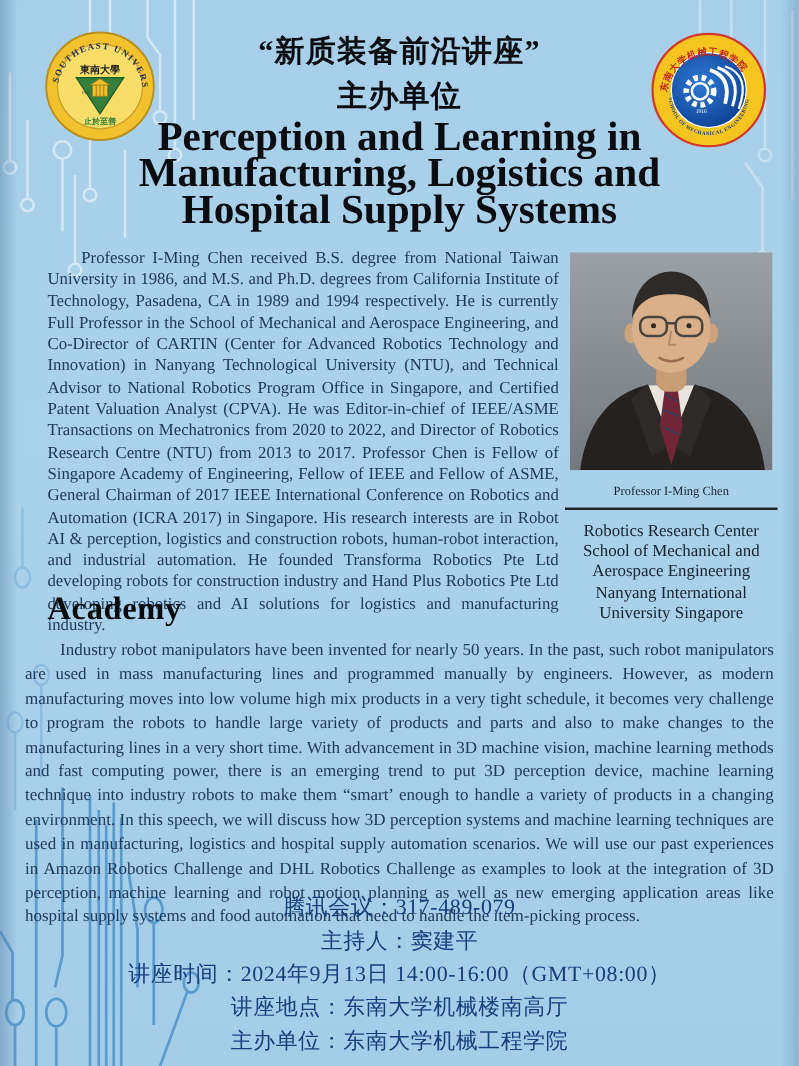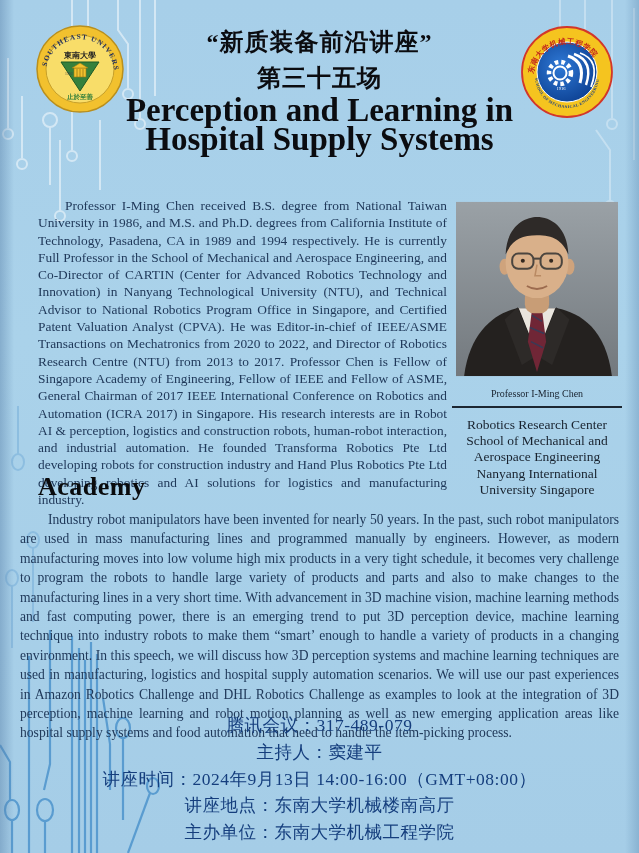--- a/index.html
+++ b/index.html
@@ -161,22 +161,23 @@
         <path d="M47 30 Q65 36 59 57" stroke-width="3"></path>
         <path d="M53 28 Q73 35 65 59" stroke-width="2.4"></path>
         <path d="M59 27 Q80 34 70 61" stroke-width="1.8"></path>
       </g>
       <text x="40" y="64" font-size="4.5" text-anchor="middle" fill="#ffffff">1916</text>
     </svg>
   </div>
 
   <div class="titles">
     <div class="cn">“新质装备前沿讲座”</div>
-    <div class="cn">第三十五场</div>
+    <div class="cn">主办单位</div>
     <div class="en">Perception and Learning in</div>
+    <div class="en">Manufacturing, Logistics and</div>
     <div class="en">Hospital Supply Systems</div>
   </div>
 
   <p class="body-text bio">Professor I-Ming Chen received B.S. degree from National Taiwan University in 1986, and M.S. and Ph.D. degrees from California Institute of Technology, Pasadena, CA in 1989 and 1994 respectively. He is currently Full Professor in the School of Mechanical and Aerospace Engineering, and Co-Director of CARTIN (Center for Advanced Robotics Technology and Innovation) in Nanyang Technological University (NTU), and Technical Advisor to National Robotics Program Office in Singapore, and Certified Patent Valuation Analyst (CPVA). He was Editor-in-chief of IEEE/ASME Transactions on Mechatronics from 2020 to 2022, and Director of Robotics Research Centre (NTU) from 2013 to 2017. Professor Chen is Fellow of Singapore Academy of Engineering, Fellow of IEEE and Fellow of ASME, General Chairman of 2017 IEEE International Conference on Robotics and Automation (ICRA 2017) in Singapore. His research interests are in Robot AI &amp; perception, logistics and construction robots, human-robot interaction, and industrial automation. He founded Transforma Robotics Pte Ltd developing robots for construction industry and Hand Plus Robotics Pte Ltd developing robotics and AI solutions for logistics and manufacturing industry.</p>
 
   <aside class="speaker">
     <svg class="photo" viewBox="0 0 160 172" xmlns="http://www.w3.org/2000/svg">
       <defs>
         <linearGradient id="pbg" x1="0" y1="0" x2="0" y2="1">
           <stop offset="0" stop-color="#9aa1a6"></stop>

